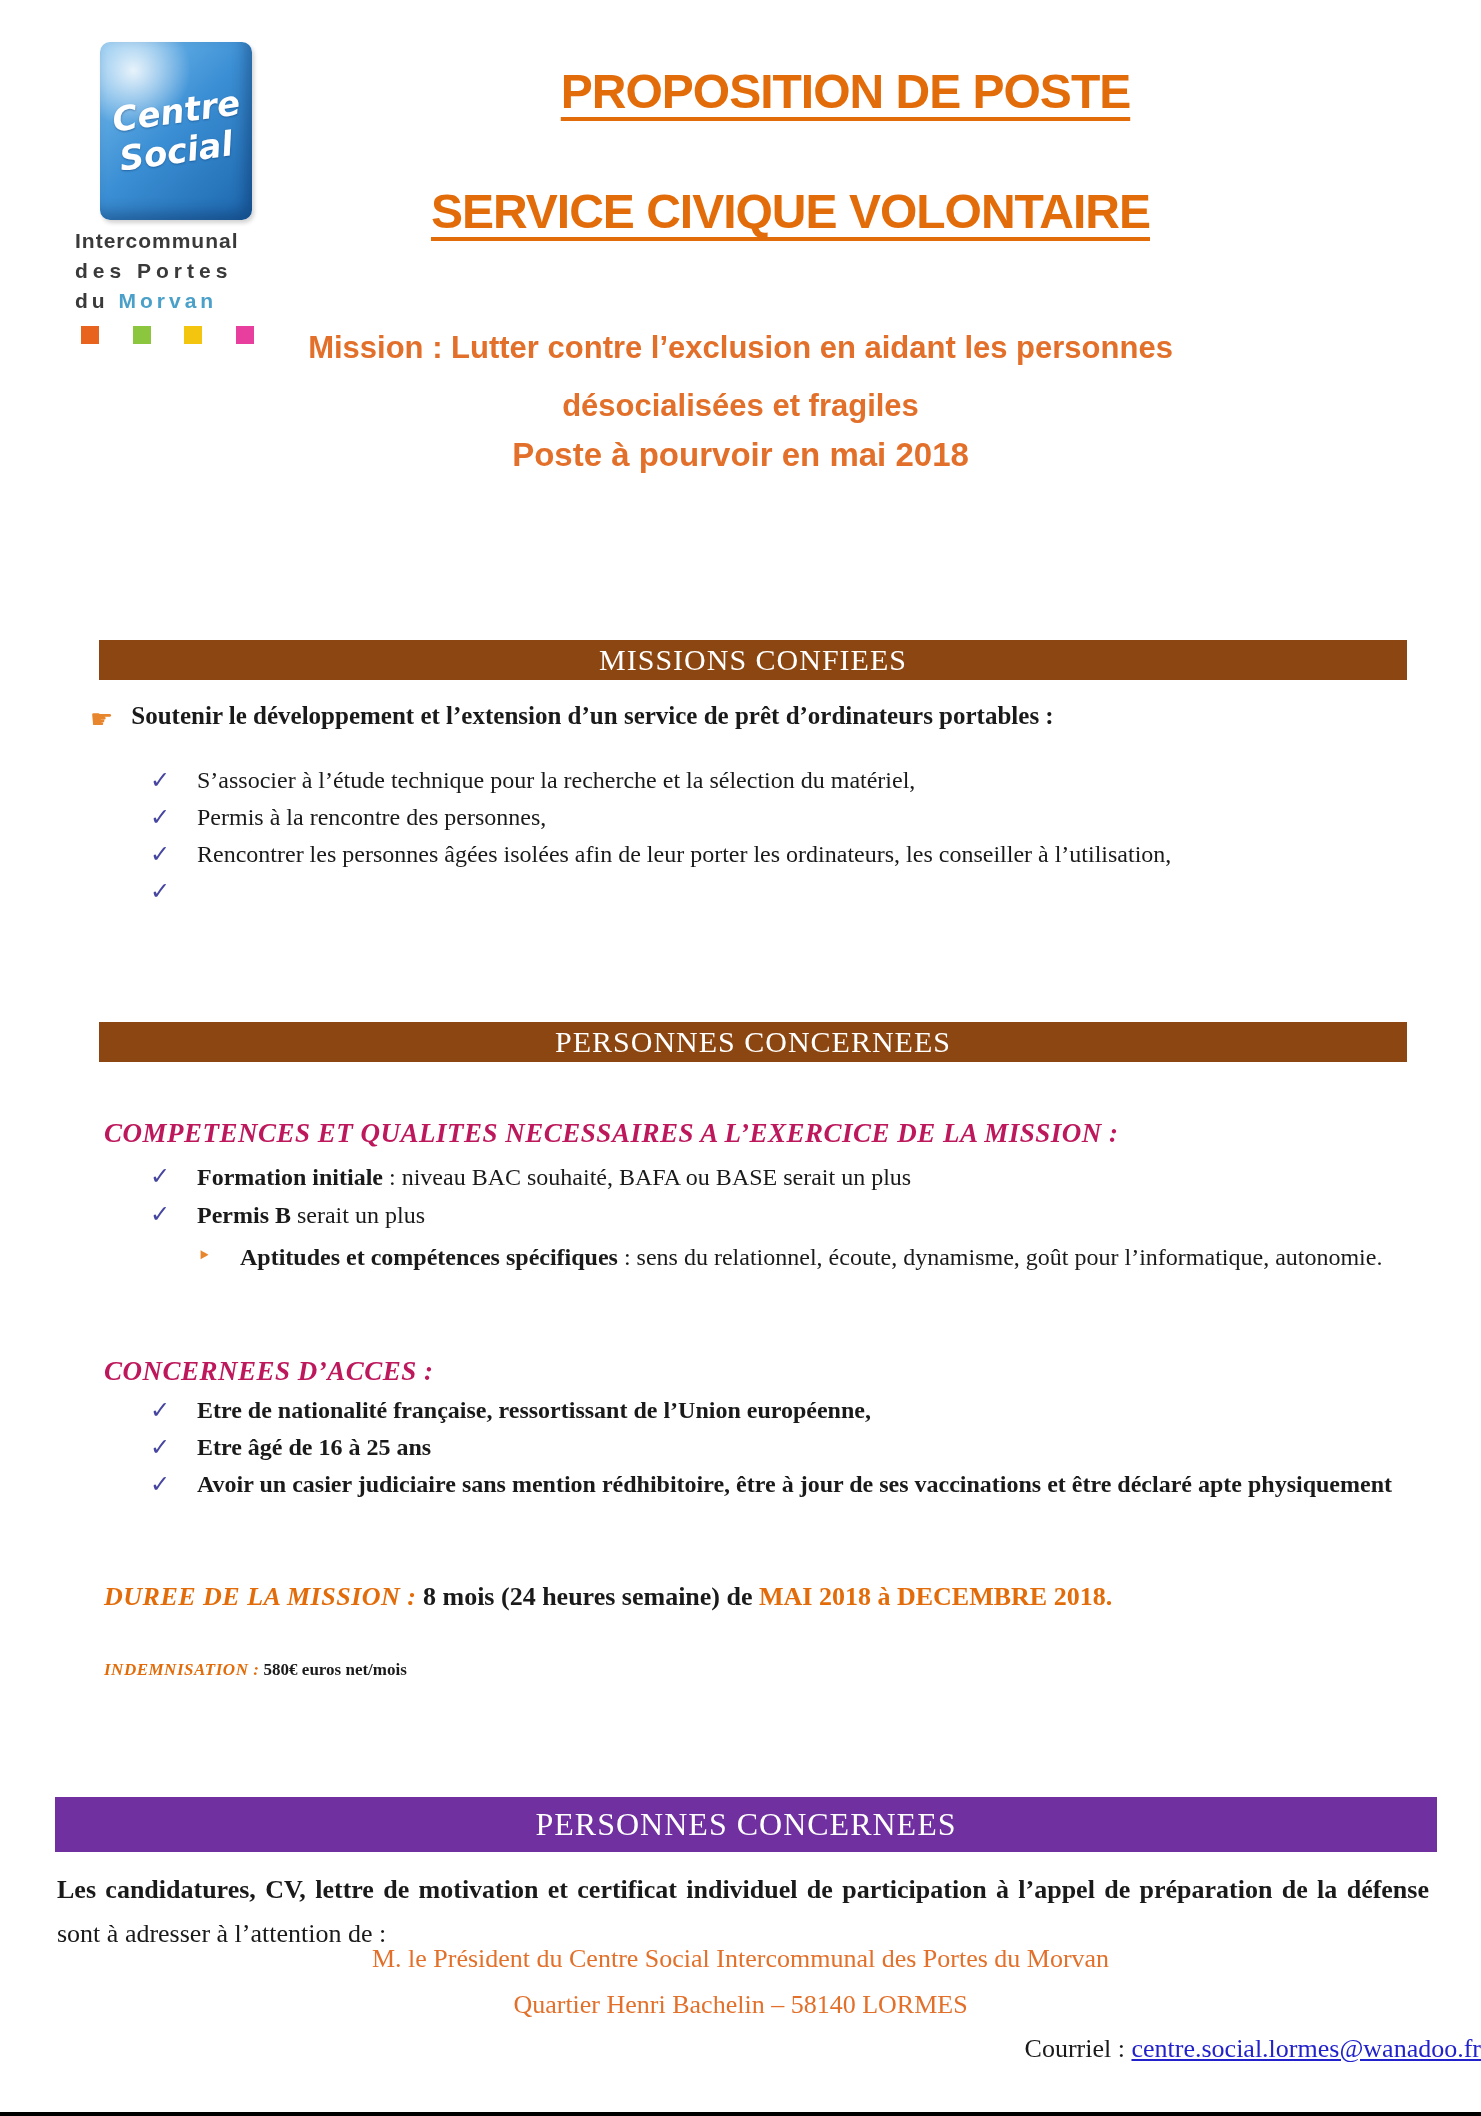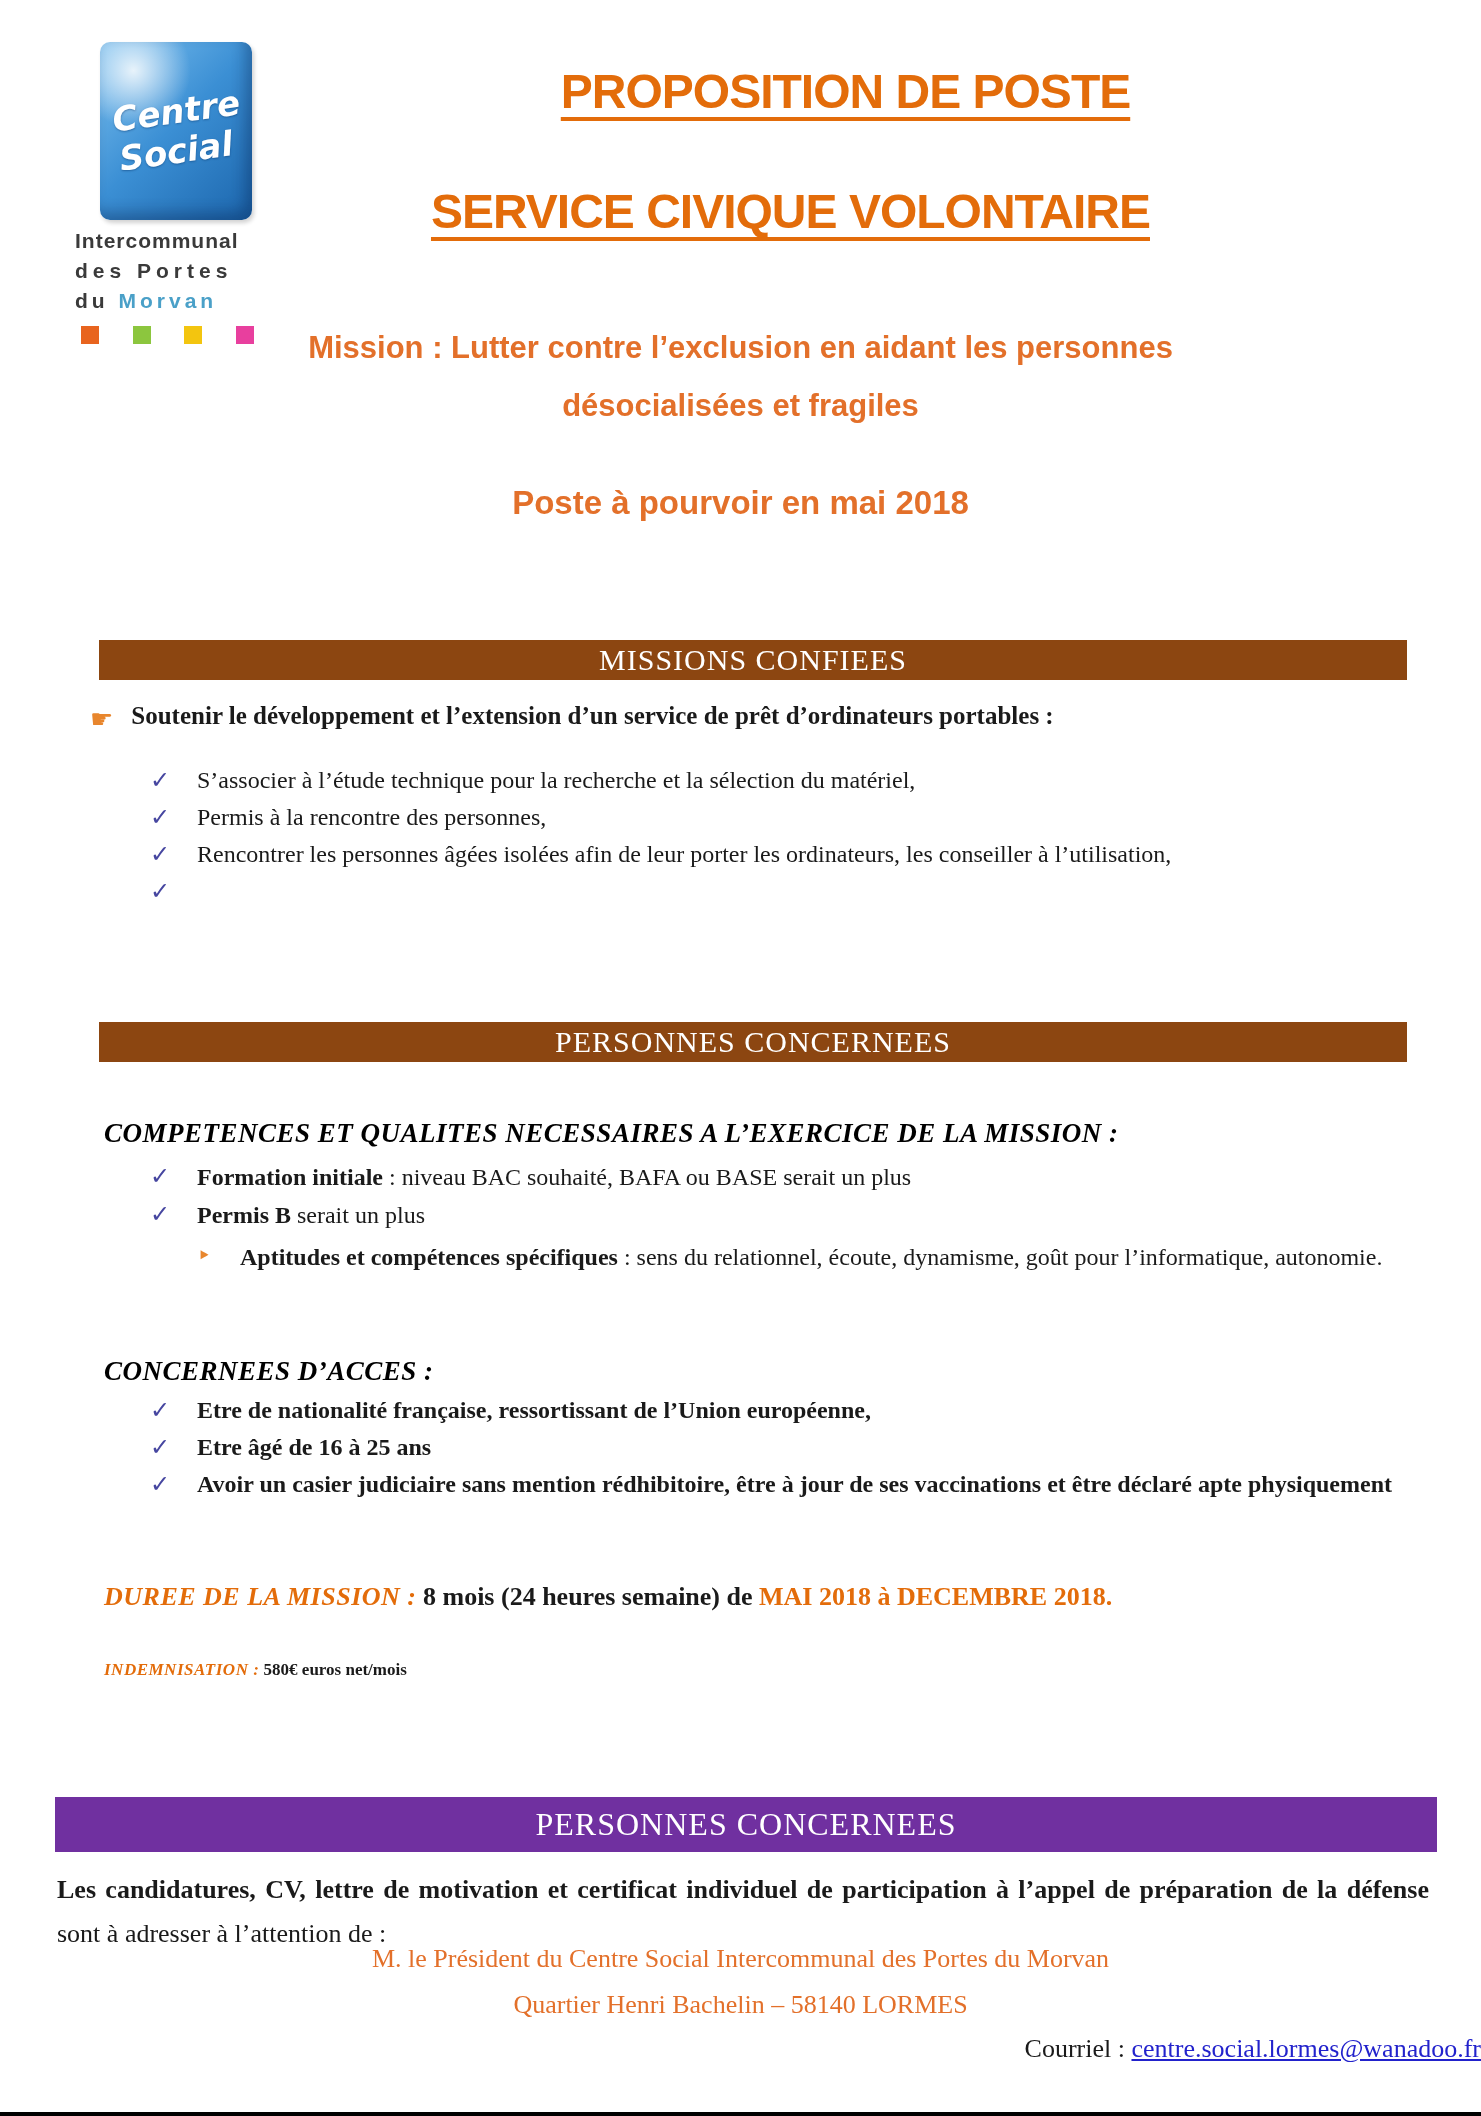--- a/index.html
+++ b/index.html
@@ -47,21 +47,21 @@
   }
   .title1{top:64px;transform:translateX(105px);}
   .title2{top:184px;transform:translateX(50px);}
   .mission-line{
     position:absolute;left:0;width:100%;text-align:center;
     color:#e3702a;font-family:"Liberation Sans",sans-serif;
     font-weight:bold;font-size:31px;
   }
   .mission1{top:330px;}
   .mission2{top:388px;}
-  .availability{top:484px;font-size:33px;text-align:center;}
+  .availability{top:436px;font-size:33px;text-align:center;}
 
   
   .banner{
     position:absolute;color:#ffffff;text-align:center;
     font-family:"Liberation Serif",serif;letter-spacing:1px;
   }
   .banner-brown{background:#8c4611;left:99px;width:1308px;height:40px;line-height:40px;font-size:30px;}
   .banner1{top:640px;}
   .banner2{top:1022px;}
   .banner-purple{background:#7030a0;left:55px;width:1382px;height:55px;line-height:55px;font-size:32px;top:1797px;}
@@ -77,21 +77,21 @@
   .check-icon{
     color:#4646a0;font-weight:bold;width:47px;flex:0 0 47px;
     font-size:24px;line-height:37px;font-family:"DejaVu Sans",sans-serif;
   }
   .check-text{font-size:24px;line-height:37px;}
   .missions-list{top:762px;width:1282px;}
 
   
   .section-heading{
     position:absolute;left:104px;
-    color:#000000;font-weight:bold;font-style:italic;font-size:27px;letter-spacing:.5px;
+    color:#be185d;font-weight:bold;font-style:italic;font-size:27px;letter-spacing:.5px;
   }
   .heading-competences{top:1118px;}
   .heading-conditions{top:1356px;}
   .competences-list{top:1158px;width:1282px;}
   .competences-list .check-text{line-height:38px;}
   .aptitudes{
     position:absolute;left:197px;top:1238px;width:1228px;
     display:flex;align-items:flex-start;
   }
   .arrow-icon{color:#e8862d;font-size:24px;width:43px;flex:0 0 43px;line-height:37px;font-family:"DejaVu Sans",sans-serif;}

